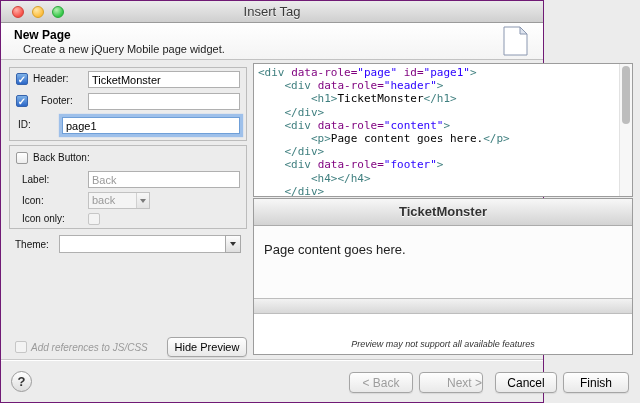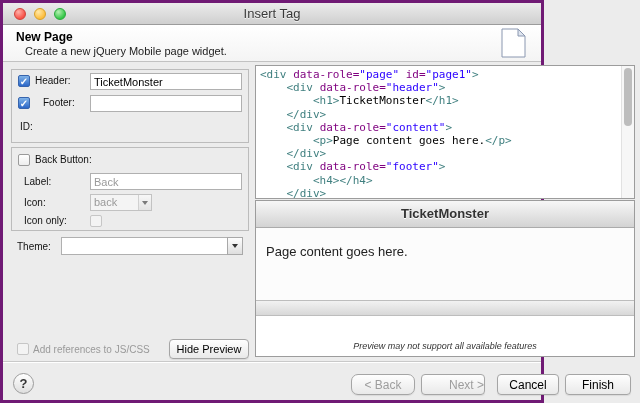--- a/index.html
+++ b/index.html
@@ -1,18 +1,18 @@
 <!DOCTYPE html>
 <html><head>
 <meta charset="utf-8">
 <style>
   * { margin:0; padding:0; box-sizing:border-box; }
   html,body { width:640px; height:403px; }
   body { font-family:"Liberation Sans", sans-serif; background:#ececec; overflow:hidden; }
-  #app { position:relative; width:544px; height:403px; background:#ececec; border:3px solid #701a75; }
+  #app { position:relative; width:544px; height:403px; background:#ececec; border:1px solid #701a75; }
 
   
   .titlebar { position:absolute; top:0; left:0; right:0; height:22px;
     background:linear-gradient(#ececec,#cfcfcf); border-bottom:1px solid #9b9b9b;
     display:flex; align-items:center; justify-content:center; }
   .window-title { font-size:13px; color:#3a3a3a; text-shadow:0 1px 0 rgba(255,255,255,.7); }
   .traffic { position:absolute; left:11px; top:5px; display:flex; gap:8px; }
   .light { width:12px; height:12px; border-radius:50%; }
   .light.red { background:radial-gradient(circle at 35% 30%, #ffb0a8, #f75148 70%); border:1px solid #d0423a; }
   .light.yellow { background:radial-gradient(circle at 35% 30%, #ffe9a8, #fdbd3e 70%); border:1px solid #d8a128; }
@@ -21,21 +21,21 @@
   
   .wizard-header { position:absolute; top:22px; left:0; right:0; height:37px;
     background:linear-gradient(#ffffff,#f4f4f4); border-bottom:1px solid #c2c2c2; }
   .wizard-title { position:absolute; left:13px; top:5px; font-size:12px; font-weight:bold; color:#000; }
   .wizard-subtitle { position:absolute; left:22px; top:20px; font-size:11px; color:#222; }
   .doc-icon { position:absolute; right:15px; top:3px; }
 
   
   .group { position:absolute; border:1px solid #bcbcbc; }
   .lbl { position:absolute; font-size:10px; color:#111; white-space:nowrap; }
-  .lbl.dim { color:#9a9a9a; }
+  .lbl.dim { color:#9a9a9a;font-style:italic; }
   .field { position:absolute; height:17px; border:1px solid #b0b0b0; background:#fff;
     font:11px "Liberation Sans", sans-serif; padding:0 3px; color:#000; outline:none; }
   .field.focused { border:1px solid #6f9fd8; box-shadow:0 0 1px 3px rgba(116,169,233,.65); }
   .field.graytext { color:#9a9a9a; }
   .cb { position:absolute; width:12px; height:12px; border:1px solid #9a9a9a; border-radius:2px;
     background:linear-gradient(#ffffff,#ededed); text-align:center; }
   .cb.checked { background:linear-gradient(#7fb2e8,#2c67c8); border-color:#3764ad; }
   .cb.disabled { background:#f3f3f3; border-color:#c6c6c6; }
   .cb .mark { display:block; font-size:10px; font-weight:bold; line-height:11px; color:#fff; }
   .combo-small { position:absolute; height:17px; border:1px solid #c2c2c2; background:#f4f4f4;
@@ -119,20 +119,21 @@
     <span class="lbl" style="left:23px; top:5px;">Header:</span>
     <input class="field" style="left: 78px; top: 3px; width: 152px;" value="TicketMonster">
 
     <span class="cb checked" style="left:6px; top:27px;">
         <span class="mark">✓</span>
       </span>
     <span class="lbl" style="left:23px; top:27px;margin-left:8px;">Footer:</span>
     <input class="field" style="left: 78px; top: 25px; width: 152px;" value="">
 
     <span class="lbl" style="left:8px; top:51px;">ID:</span>
+    <input class="field focused" style="left: 52px; top: 49px; width: 178px;" value="page1">
   </div>
 
   <div class="group" style="left:8px; top:144px; width:238px; height:84px;">
     <span class="cb" style="left:6px; top:6px;"></span>
     <span class="lbl" style="left:23px; top:6px;text-align:center;">Back Button:</span>
 
     <span class="lbl" style="left:12px; top:28px;">Label:</span>
     <input class="field graytext" style="left: 78px; top: 25px; width: 152px;" value="Back">
 
     <span class="lbl" style="left:12px; top:49px;">Icon:</span>
@@ -167,19 +168,19 @@
   <div class="preview-pane">
     <div class="jqm-header">TicketMonster</div>
     <div class="jqm-content">Page content goes here.</div>
     <div class="jqm-footer"></div>
     <div class="preview-filler"></div>
     <div class="preview-note">Preview may not support all available features</div>
   </div>
 
   <div class="bottombar">
     <button class="help-btn">?</button>
-    <button class="btn disabled" style="left:348px; top:12px; width:64px;border-radius:7px;">&lt; Back</button>
+    <button class="btn disabled" style="left:348px; top:12px; width:64px;">&lt; Back</button>
     <button class="btn disabled" style="left:418px; top:12px; width:64px;text-align:right;">Next &gt;</button>
     <button class="btn" style="left:494px; top:12px; width:62px;">Cancel</button>
     <button class="btn" style="left:562px; top:12px; width:66px;">Finish</button>
   </div>
 
 </div>
 
 </body></html>

